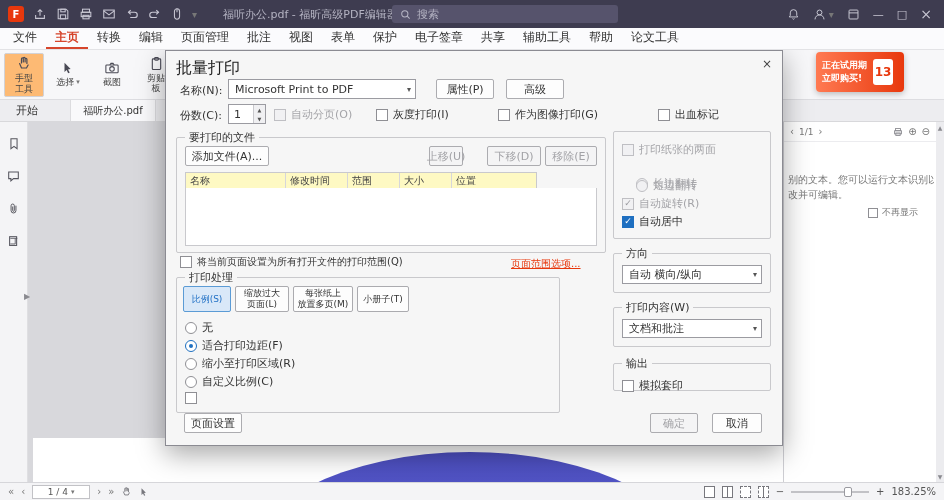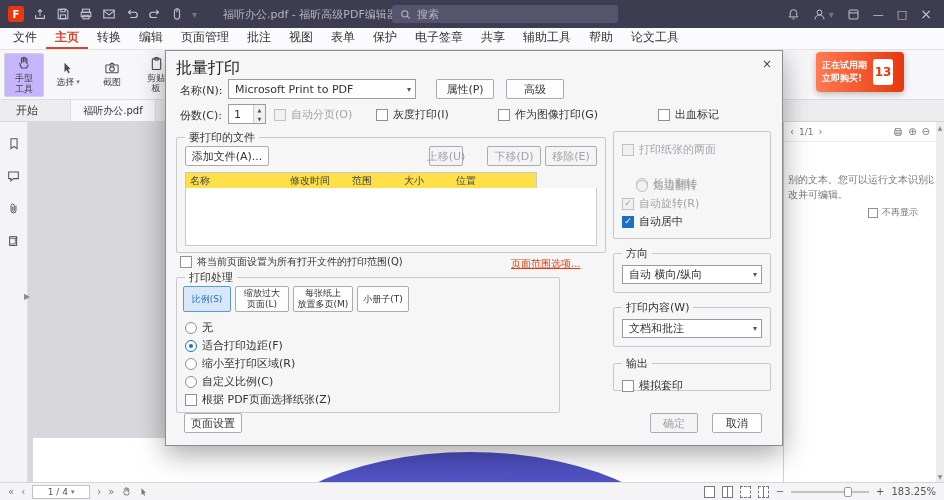--- a/index.html
+++ b/index.html
@@ -16,21 +16,21 @@
   .winbtn{font-size:11px;color:#c9c8d4}
 
   
   .menubar{position:absolute;left:0;top:28px;width:944px;height:22px;background:#fbfbfd;border-bottom:1px solid #e3e3e6;display:flex;align-items:stretch;gap:0;padding:0 4px;font-size:12px;z-index:29}
   .menu-item{display:flex;align-items:center;padding:0 9px;color:#333;white-space:nowrap;border-bottom:2px solid transparent}
   .menu-item.active{color:#d6452c;border-bottom-color:#d6452c;font-weight:bold}
 
   
   .toolbar{position:absolute;left:0;top:50px;width:944px;height:50px;background:#f7f7f9;border-bottom:1px solid #dddde1;display:flex;align-items:center;padding-left:4px;gap:4px;z-index:5}
   .tool{display:flex;flex-direction:column;align-items:center;justify-content:center;font-size:9px;color:#444;min-width:40px;height:44px;text-align:center;line-height:1.15;gap:2px;border:1px solid transparent;border-radius:2px}
-  .tool.selected{background:#c4b5fd;border-color:#d2d2d6}
+  .tool.selected{background:#fdba74;border-color:#d2d2d6}
   .tool.active-blue{background:#dce9f7;border-color:#9dc3e8}
   .pre{white-space:pre-line}
   .vsep{width:1px;height:34px;background:#ddd;margin:0 3px}
 
   
   .tabbar{position:absolute;left:0;top:100px;width:944px;height:22px;background:#ededf0;border-bottom:1px solid #d8d8db;display:flex;align-items:stretch;z-index:4}
   .start-tab{display:flex;align-items:center;padding:0 16px;font-size:11px;color:#333}
   .doc-tab{display:flex;align-items:center;justify-content:center;width:86px;background:#f9f9fb;border-left:1px solid #dcdcdf;border-right:1px solid #dcdcdf;font-size:10px;color:#333}
 
   
@@ -72,21 +72,21 @@
   .box.checked-dis::after{content:"✓";color:#9a9a9e;font-size:9px;line-height:1}
   .rad{width:12px;height:12px;border:1px solid #8f8f94;border-radius:50%;background:#fff;flex:none;position:relative}
   .rad.sel{border-color:#1e6fc0}
   .rad.sel::after{content:"";position:absolute;left:3px;top:3px;width:4px;height:4px;border-radius:50%;background:#1e6fc0}
   .rad.sel-dis{border-color:#b5b5b9;background:#f0f0f2}
   .rad.sel-dis::after{content:"";position:absolute;left:3px;top:3px;width:4px;height:4px;border-radius:50%;background:#a5a5a9}
   .dis{color:#a4a4a8}
   .dis .box,.dis .rad{background:#f1f1f3;border-color:#bfbfc3}
   .groupbox{position:absolute;border:1px solid #c9c9cc;border-radius:2px}
   .legend{position:absolute;top:-8px;left:8px;background:#f6f6f6;padding:0 4px;font-size:11px;color:#333;white-space:nowrap}
-  .fhead{position:absolute;left:8px;top:34px;width:352px;height:17px;display:flex;background:#fde047;border:1px solid #c9c9cd;font-size:10px;color:#444}
+  .fhead{position:absolute;left:8px;top:34px;width:352px;height:17px;display:flex;background:#fef9c3;border:1px solid #c9c9cd;font-size:10px;color:#444}
   .fcol{display:flex;align-items:center;padding-left:4px;border-right:1px solid #d6d6da;overflow:hidden;white-space:nowrap}
   .fbody{position:absolute;left:8px;top:50px;width:412px;height:58px;background:#fff;border:1px solid #c9c9cd;border-top:none}
   .mode{position:absolute;white-space:pre-line;text-align:center;font-size:9px;line-height:1.2;display:flex;align-items:center;justify-content:center;border:1px solid #ababaf;background:#fdfdfd;border-radius:2px;color:#333}
   .mode.active{background:#d9e8f8;border-color:#5b9bd5;color:#1f6fc4}
   .linktext{position:absolute;color:#e8380d;text-decoration:underline;font-size:10px;white-space:nowrap}
 
   
   .statusbar{position:absolute;left:0;top:482px;width:944px;height:18px;background:#f4f4f6;border-top:1px solid #d6d6da;display:flex;align-items:center;font-size:10px;color:#555;padding:0 8px;gap:7px;z-index:30}
   .pagebox{display:flex;align-items:center;justify-content:center;gap:3px;width:58px;height:14px;background:#fff;border:1px solid #c2c2c6;font-size:9px}
   .sb-right{margin-left:auto;display:flex;align-items:center;gap:7px}
@@ -431,21 +431,20 @@
       <div class="rdo" style="left:8px;top:78px">
         <span class="rad"></span>
         <span>缩小至打印区域(R)</span>
       </div>
       <div class="rdo" style="left:8px;top:96px">
         <span class="rad"></span>
         <span>自定义比例(C)</span>
       </div>
       <div class="chk" style="left:8px;top:114px">
         <span class="box"></span>
-        <span>根据 PDF页面选择纸张(Z)</span>
       </div>
     </div>
 
     <div class="groupbox" style="left:447px;top:80px;width:158px;height:108px">
       <div class="chk dis" style="left:8px;top:10px">
         <span class="box"></span>
         <span>打印纸张的两面</span>
       </div>
       <div class="rdo dis" style="left:22px;top:44px">
         <span class="rad sel-dis"></span>

